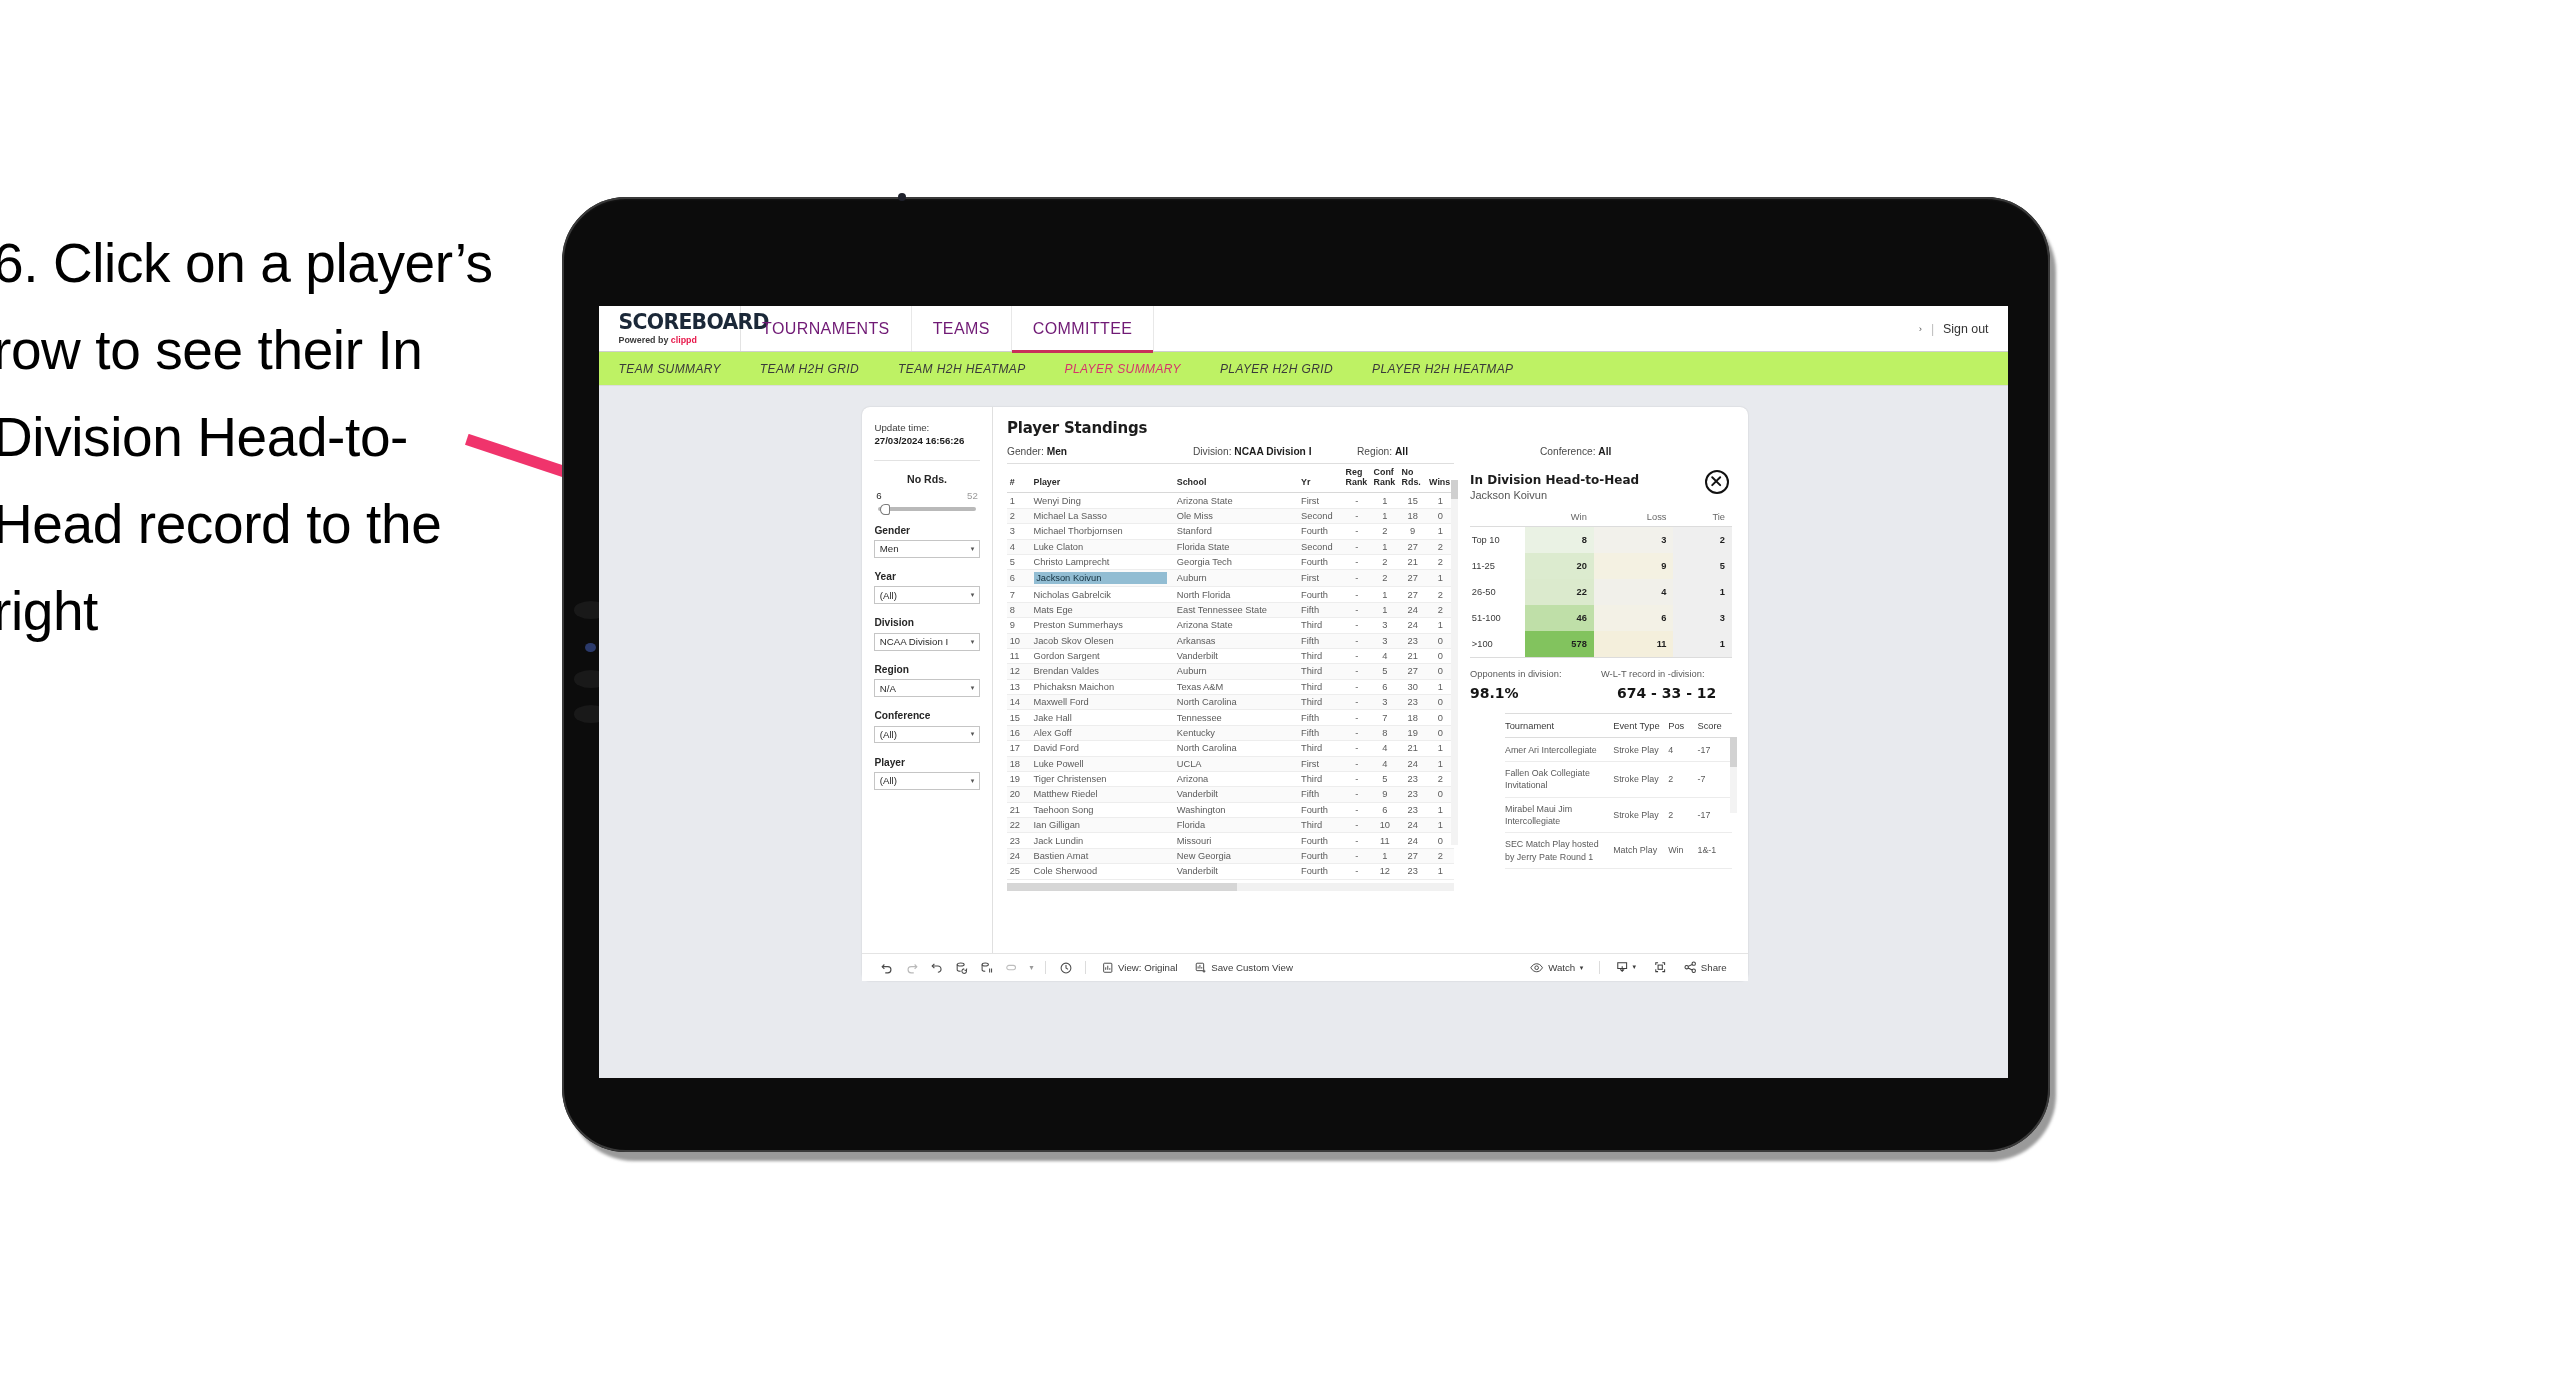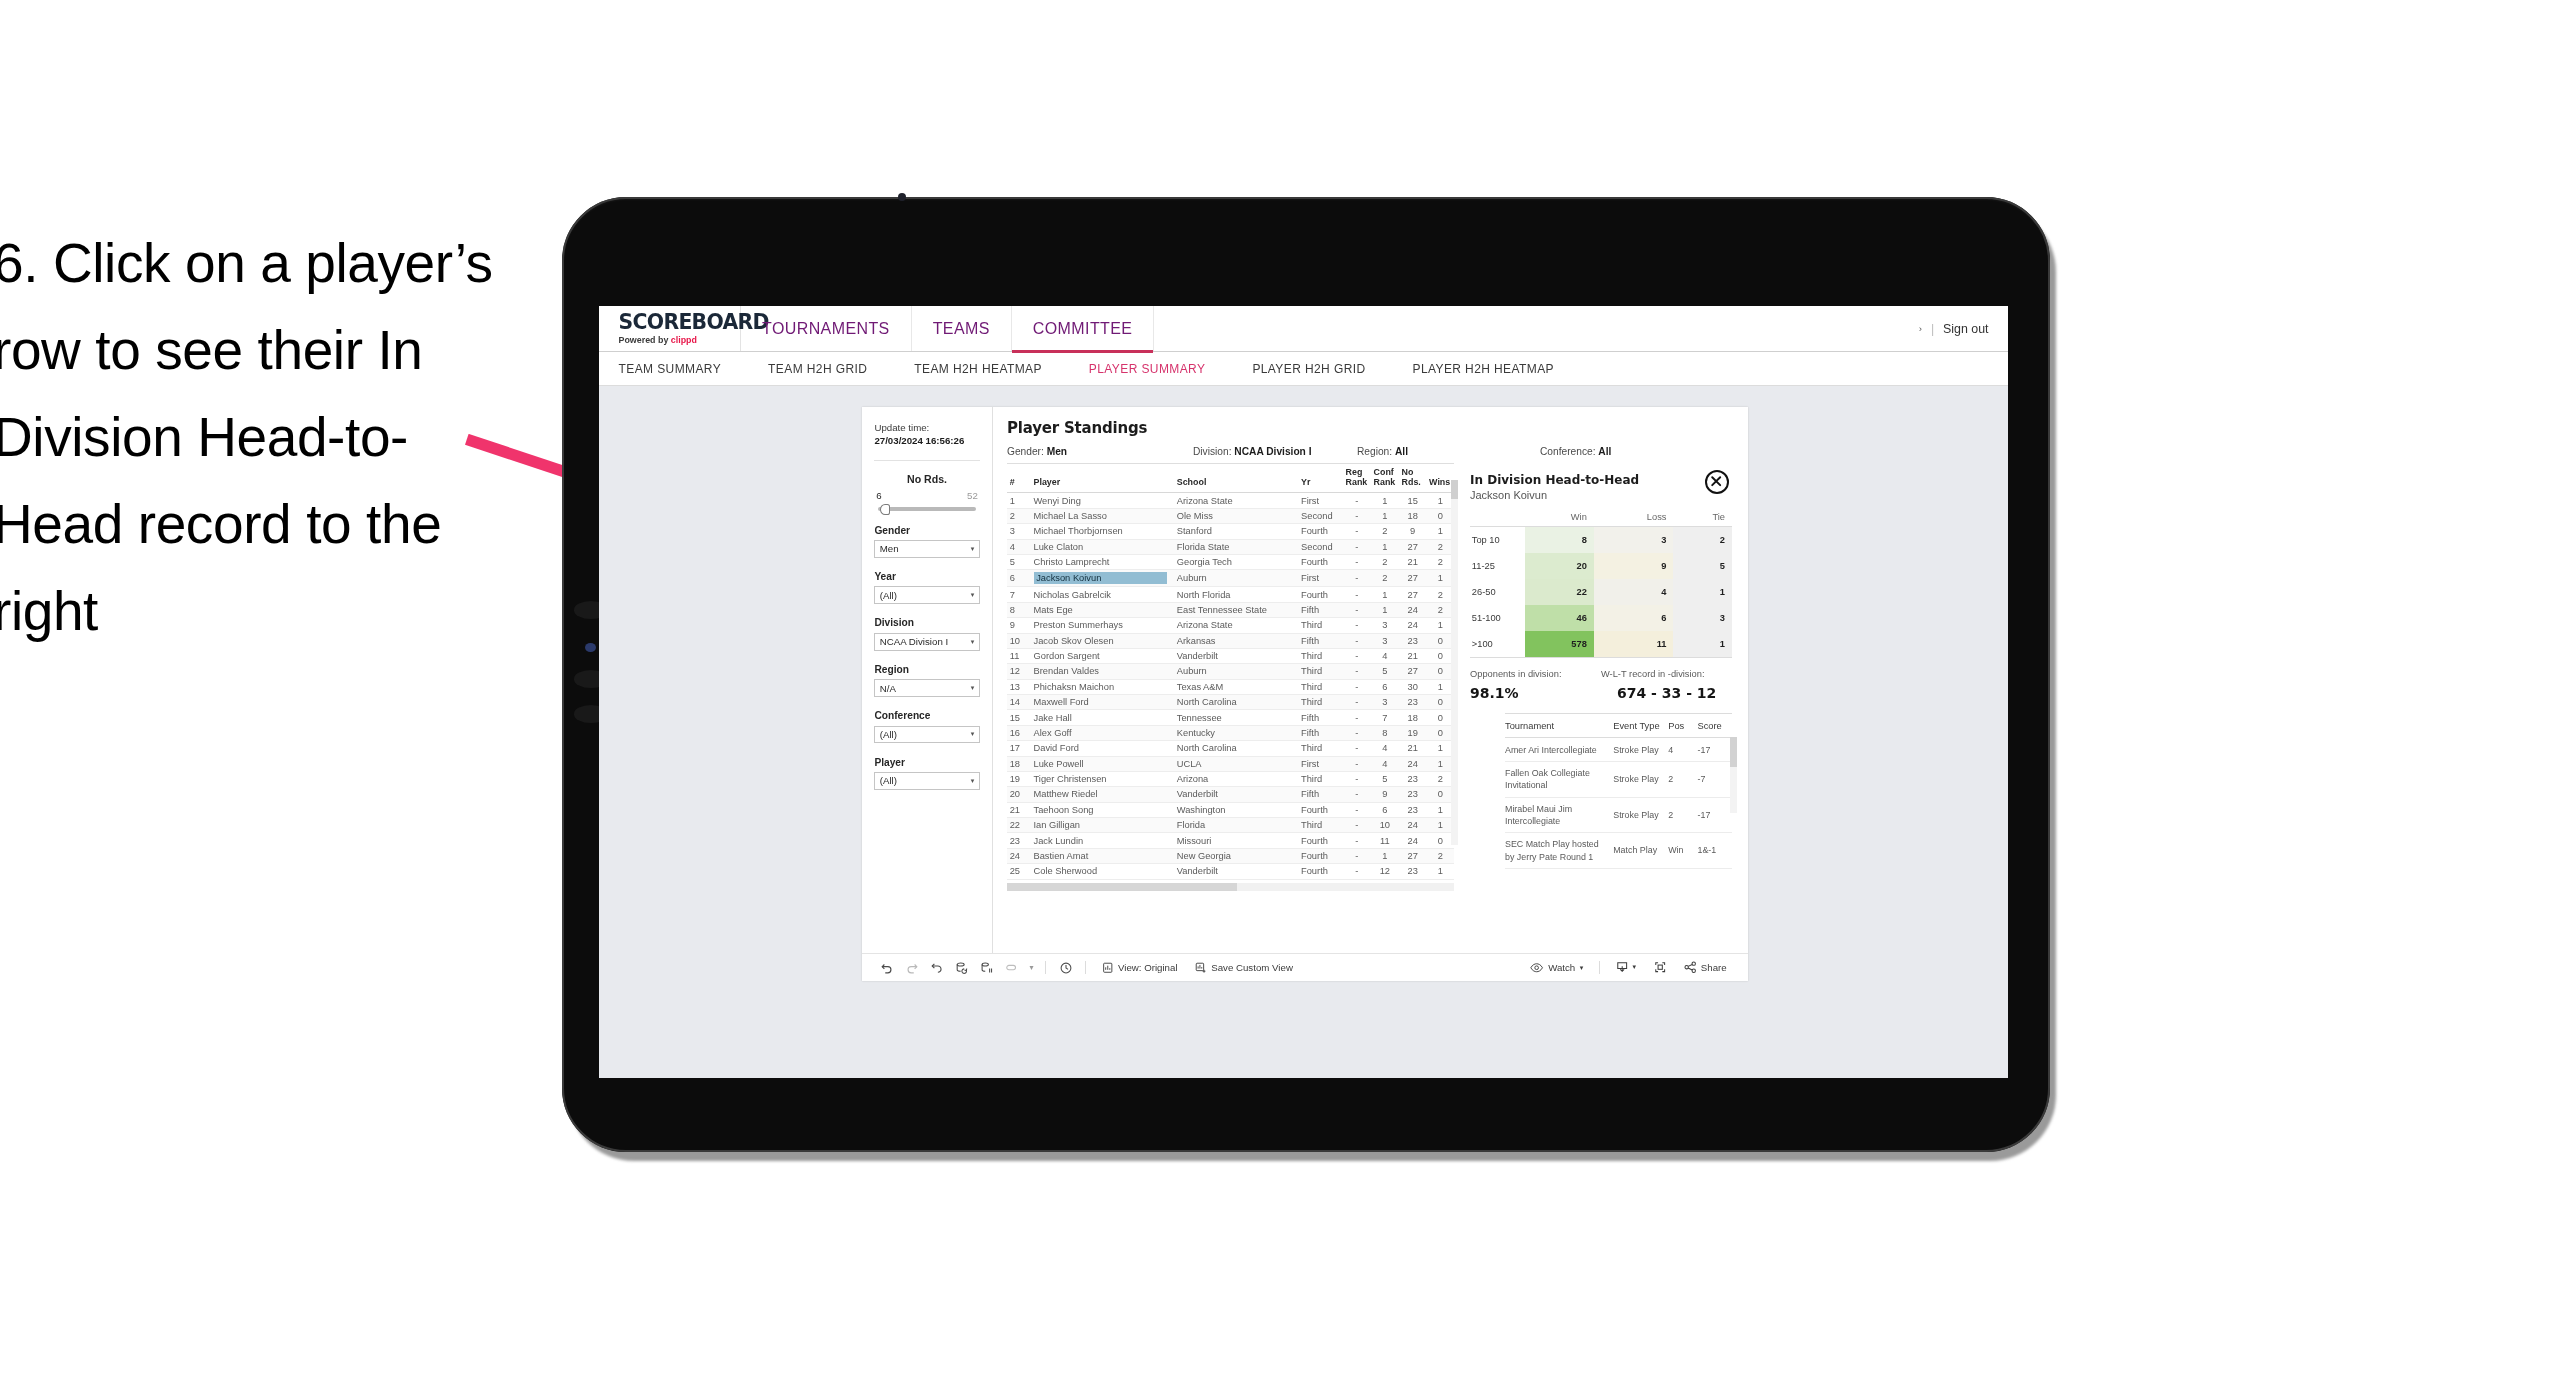--- a/index.html
+++ b/index.html
@@ -86,34 +86,34 @@
   .navtab.active::after {
     content:''; position:absolute; left:0; right:0; bottom:-1.8px; height:2.7px; background:#c8305a;
   }
   #nav-right { margin-left: auto; display: flex; align-items: center; padding-right: 19.5px;
     font-size: 12.4px; color: #333; gap: 8.9px; }
   #nav-right .sep { color:#bdbdbd; }
   #nav-caret { font-size: 9.7px; color:#555; }
 
   
   #subnav {
-    height: 34px; background: #ffffff; display: flex; align-items: center;
-    border-bottom: 0.9px solid #dcdcdc; padding-left: 19.5px; gap: 8px;
+    height: 34px; background: #bef264; display: flex; align-items: center;
+    border-bottom: 0.9px solid #dcdcdc; padding-left: 19.5px; gap: 0; font-style: italic;
   }
   .subtab { font-size: 12px; color: #3a3a3a; letter-spacing:0.4px; padding: 0 19.5px 0 0;
     margin-right: 19.5px; cursor: pointer; }
   .subtab.active { color: #d6336c; }
 
   
   #viz-area { position: relative; height: 692px; background: #e8eaee; }
   #viz-card {
     position: absolute; left: 263px; top: 21px;
     width: 886px; height: 574px; background: #ffffff;
     box-shadow: 0 0 1.8px rgba(0,0,0,.16);
-    display: flex; flex-direction: column;
+    display: flex; flex-direction: column; border-radius: 8px;
   }
   #viz-inner { flex: 1; display: flex; overflow: hidden; }
 
   
   #filters {
     width: 131px; border-right: 0.9px solid #e0e0e0; padding: 14px 12.4px 0 12.4px;
     font-size: 9.7px; color: #2f2f2f; flex-shrink: 0;
   }
   #update-label { font-size: 9.7px; color: #3a3a3a; line-height: 1.45; }
   #update-time { font-size: 9.7px; color: #1c1c1c; font-weight: 600; }

